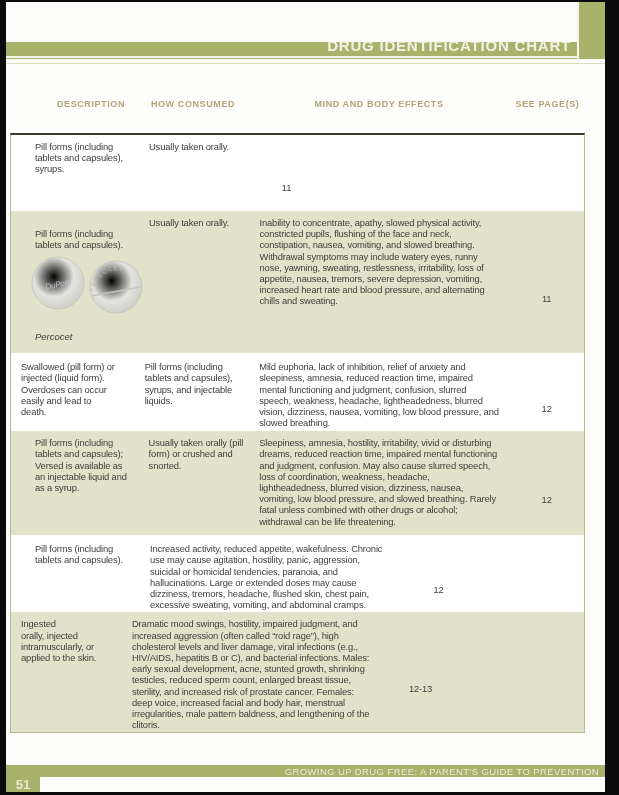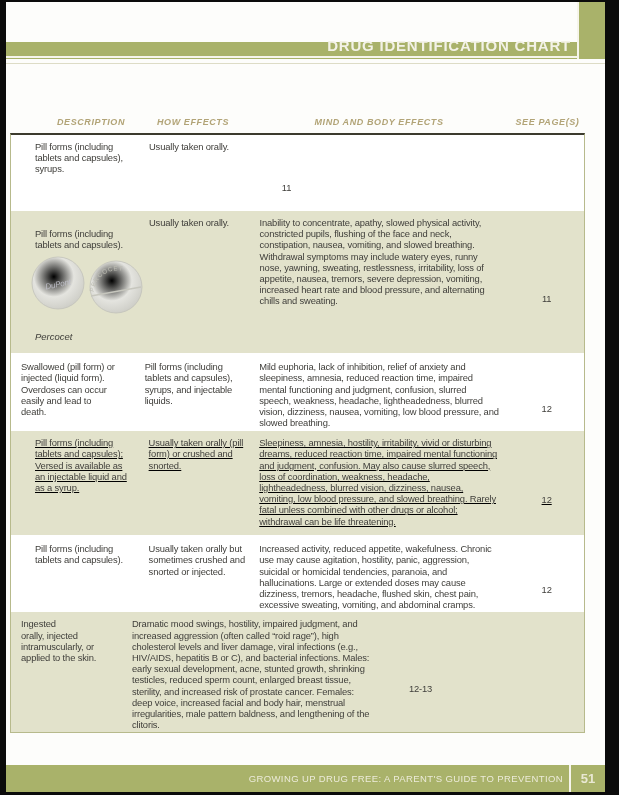--- a/index.html
+++ b/index.html
@@ -24,22 +24,22 @@
   }
   .hdr-underline { position:absolute; left:0; right:0; bottom:1px; height:2px; background:#f6f5ec; }
   .vline { width:2px; background:#f6f5ec; }
   .hdr-square { width:26px; background:#a9b26a; }
   .thin-rule { position:absolute; top:61px; left:0; width:100%; height:1px; background:#dddcc6; }
 
   
   .tablewrap { position:absolute; left:4px; top:101px; width:575px; }
   .col-headers {
     display:flex; height:30px; align-items:flex-end;
-    box-sizing:border-box; padding-bottom:6px;
-    color:#b2a477; font-size:9px; font-weight:bold; letter-spacing:0.6px;font-style:italic;
+    box-sizing:border-box; padding-bottom:24px;
+    color:#b2a477; font-size:9px; font-weight:bold; letter-spacing:0.6px;
   }
   .col-headers > div { text-align:center; box-sizing:border-box; }
   .ch-desc { width:128px; padding-left:34px; }
   .ch-how  { width:110px; }
   .ch-fx   { width:262px;margin-top:37px; }
   .ch-pg   { width:75px; }
 
   .tbody {
     border-top:2px solid #3c3b2e;
     border-left:1px solid #b7ba8c;
@@ -57,29 +57,29 @@
     color:#3f3e3a; white-space:pre-line;
   }
   .c-desc { width:128px; padding-left:24px; padding-right:4px; }
   .c-how  { width:110px; padding-left:10px; padding-right:2px; }
   .c-fx   { width:262px; padding-left:11px; padding-right:9px; }
   .c-pg   { width:75px; padding:0; display:flex; align-items:center; justify-content:center;margin-top:32px; }
 
   .r1 { min-height:74px; }
   .r2 { min-height:98px; }
   .r3 { min-height:74px; }
-  .r4 { min-height:104px;text-decoration:underline; }
+  .r4 { min-height:104px; }
   .r5 { min-height:70px; }
   .r6 { min-height:120px; }
 
   .pills-svg { display:block; margin:4px 0 0 -4px; overflow:visible; }
   .pill-label { font-style:italic; font-size:9.5px; color:#3f3e3a; margin-top:3px; letter-spacing:0; }
 
   
-  .footer-bar { position:absolute; bottom:0; left:0; width:100%; height:27px; display:flex; }
+  .footer-bar { position:absolute; bottom:0; left:0; width:100%; height:27px; display:flex;flex-direction:column; }
   .ftr-main {
     flex:1; background:#a9b26a; display:flex; align-items:center; justify-content:flex-end;
     padding-right:6px; box-sizing:border-box;
     color:#ecebd9; font-size:9.5px; letter-spacing:0.4px; white-space:nowrap;
   }
   .ftr-square {
     width:34px; background:#a9b26a; display:flex; align-items:center; justify-content:center;
     color:#e9e8d3; font-size:13px; font-weight:bold;
   }
 </style>
@@ -95,21 +95,21 @@
     </div>
     <div class="vline"></div>
     <div class="hdr-square"></div>
   </div>
   <div class="thin-rule"></div>
 
   <div class="tablewrap">
 
     <div class="col-headers">
       <div class="ch-desc">DESCRIPTION</div>
-      <div class="ch-how">HOW EFFECTS</div>
+      <div class="ch-how">HOW CONSUMED</div>
       <div class="ch-fx">MIND AND BODY EFFECTS</div>
       <div class="ch-pg">SEE PAGE(S)</div>
     </div>
 
     <div class="tbody">
 
       <div class="row r1">
         <div class="cell c-desc">Pill forms (including tablets and capsules), syrups.</div>
         <div class="cell c-how">Usually taken orally.</div>
         <div class="cell c-pg">11</div>
@@ -152,21 +152,20 @@
 
       <div class="row tint r4">
         <div class="cell c-desc">Pill forms (including tablets and capsules); Versed is available as an injectable liquid and as a syrup.</div>
         <div class="cell c-how">Usually taken orally (pill form) or crushed and snorted.</div>
         <div class="cell c-fx">Sleepiness, amnesia, hostility, irritability, vivid or disturbing dreams, reduced reaction time, impaired mental functioning and judgment, confusion. May also cause slurred speech, loss of coordination, weakness, headache, lightheadedness, blurred vision, dizziness, nausea, vomiting, low blood pressure, and slowed breathing. Rarely fatal unless combined with other drugs or alcohol; withdrawal can be life threatening.</div>
         <div class="cell c-pg">12</div>
       </div>
 
       <div class="row r5">
         <div class="cell c-desc">Pill forms (including tablets and capsules).</div>
-        <div class="cell c-how">Usually taken orally but sometimes crushed and snorted or injected.</div>
         <div class="cell c-fx">Increased activity, reduced appetite, wakefulness. Chronic use may cause agitation, hostility, panic, aggression, suicidal or homicidal tendencies, paranoia, and hallucinations. Large or extended doses may cause dizziness, tremors, headache, flushed skin, chest pain, excessive sweating, vomiting, and abdominal cramps.</div>
         <div class="cell c-pg">12</div>
       </div>
 
       <div class="row tint r6">
         <div class="cell c-how">Ingested
 orally, injected intramuscularly, or applied to the skin.</div>
         <div class="cell c-fx">Dramatic mood swings, hostility, impaired judgment, and increased aggression (often called “roid rage”), high cholesterol levels and liver damage, viral infections (e.g., HIV/AIDS, hepatitis B or C), and bacterial infections. Males: early sexual development, acne, stunted growth, shrinking testicles, reduced sperm count, enlarged breast tissue, sterility, and increased risk of prostate cancer. Females: deep voice, increased facial and body hair, menstrual irregularities, male pattern baldness, and lengthening of the clitoris.</div>
         <div class="cell c-pg">12-13</div>
       </div>

